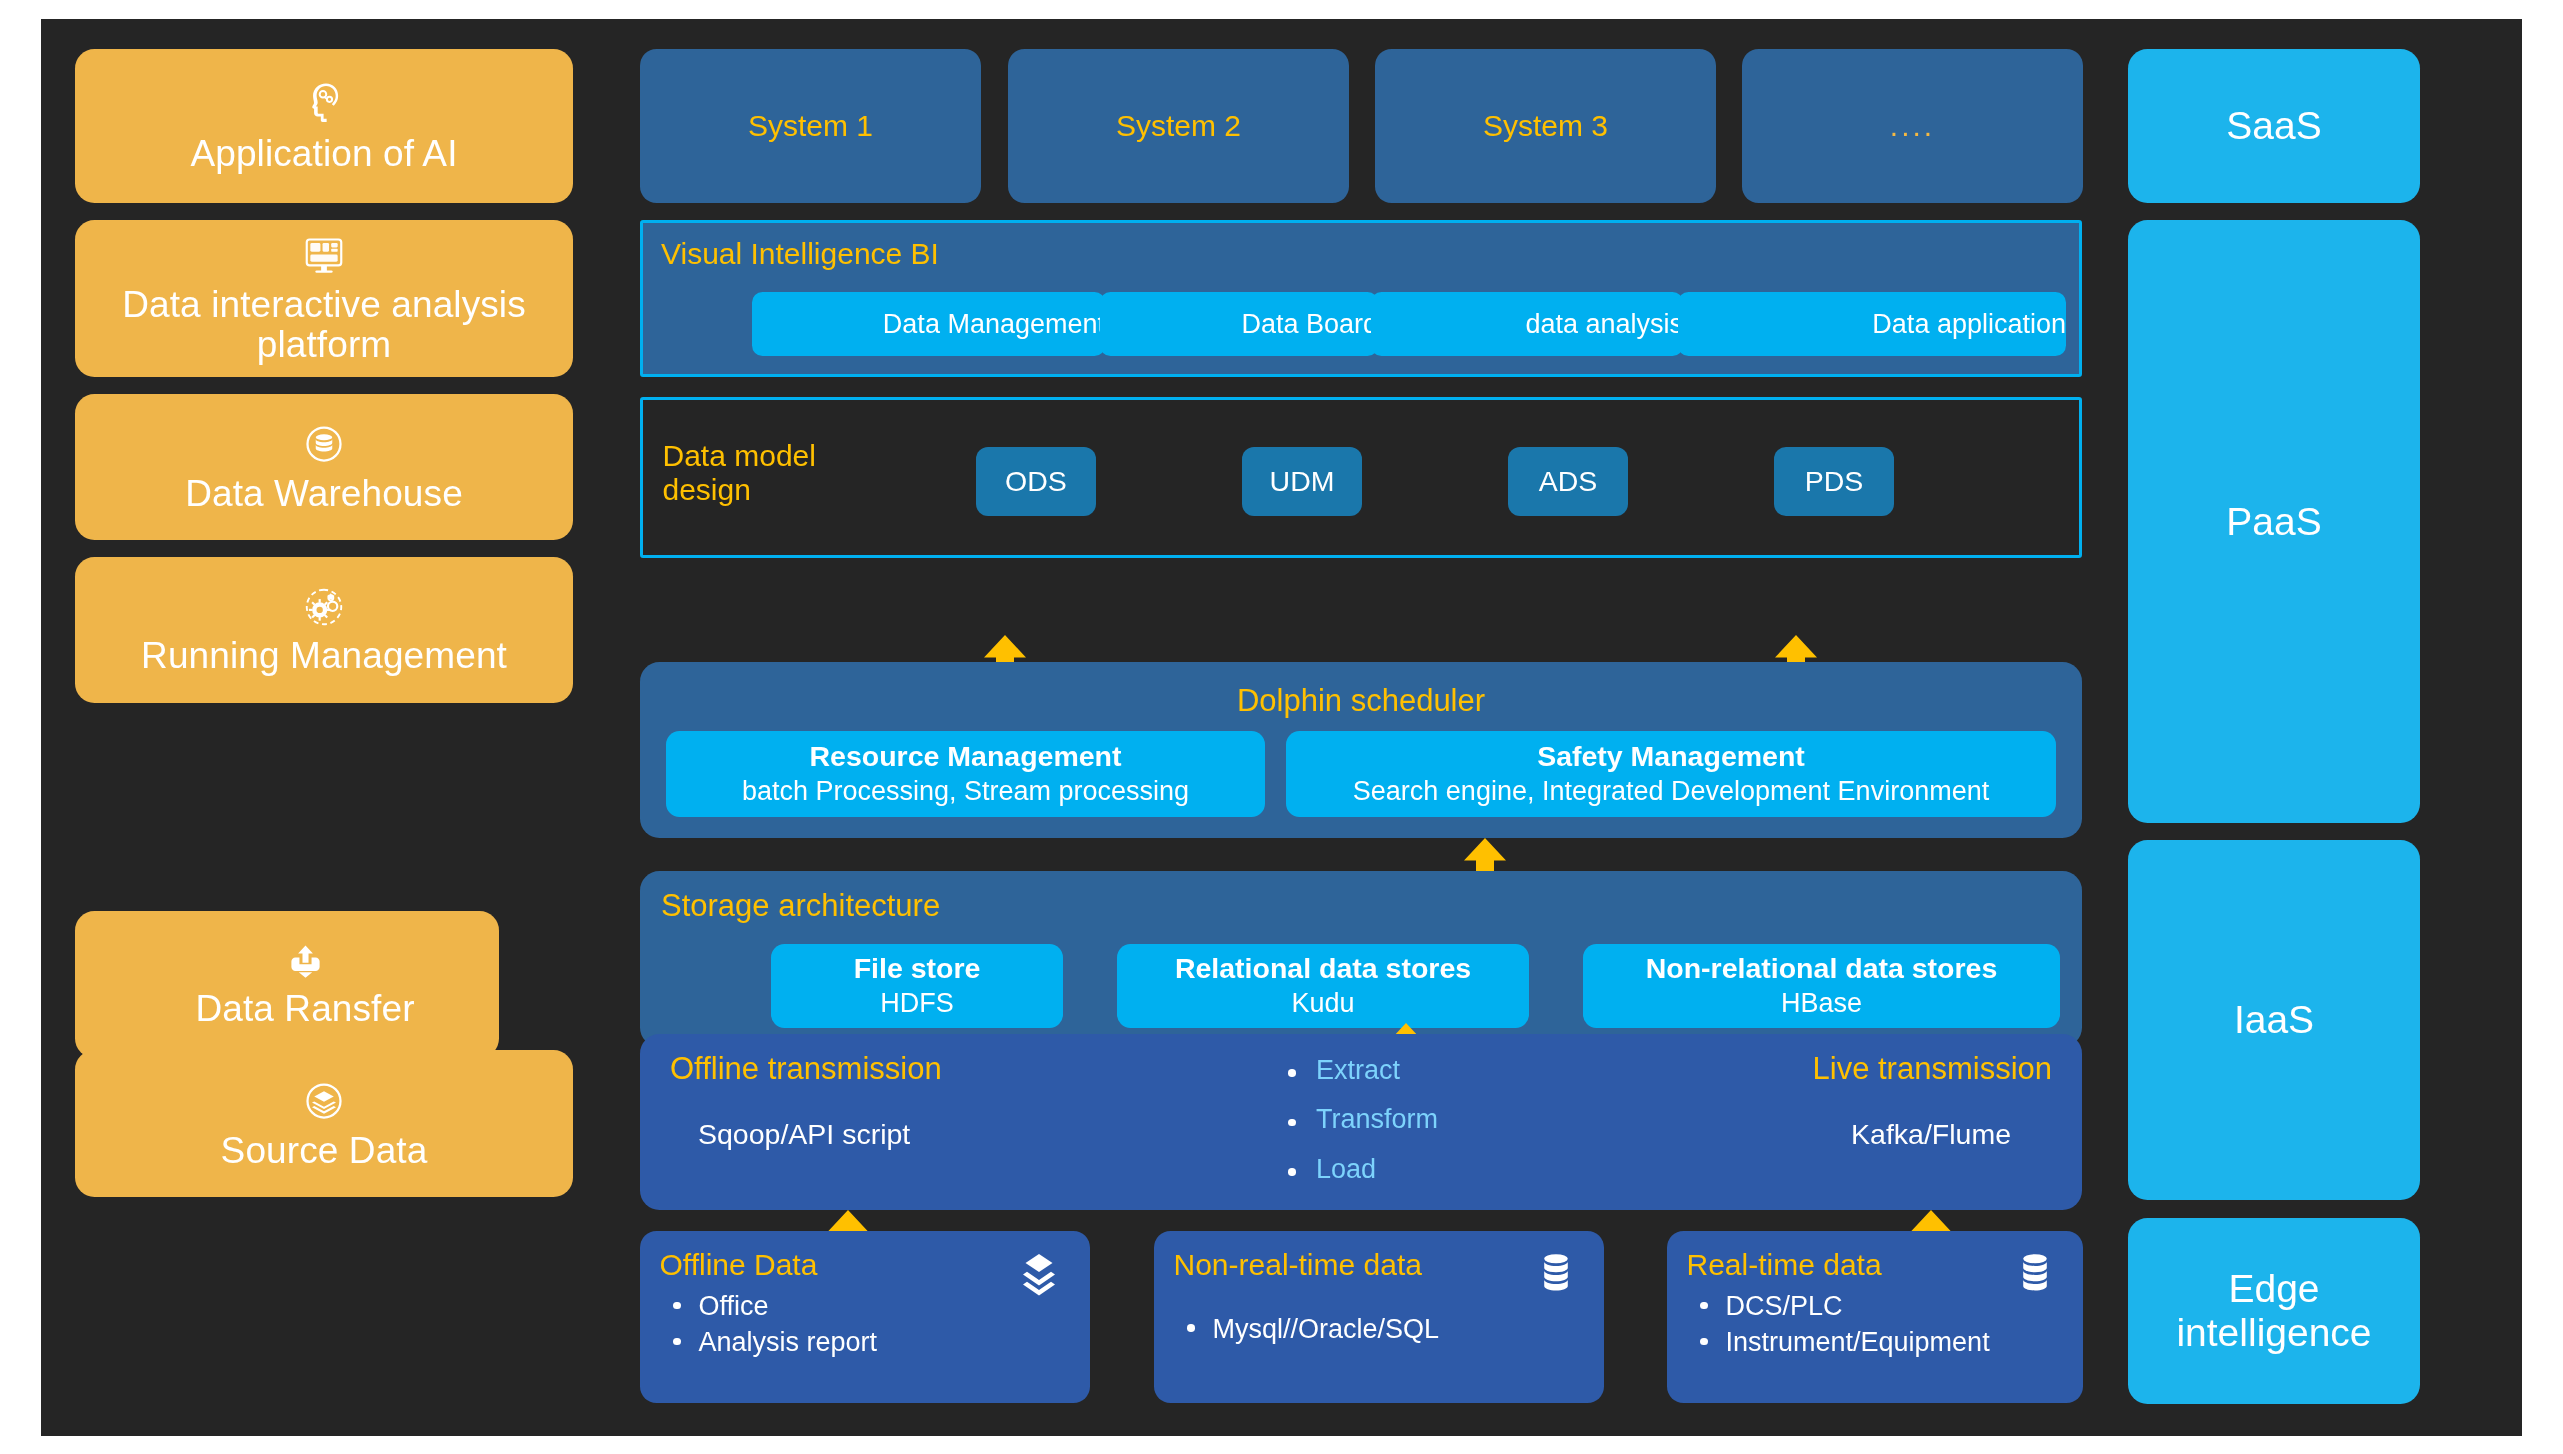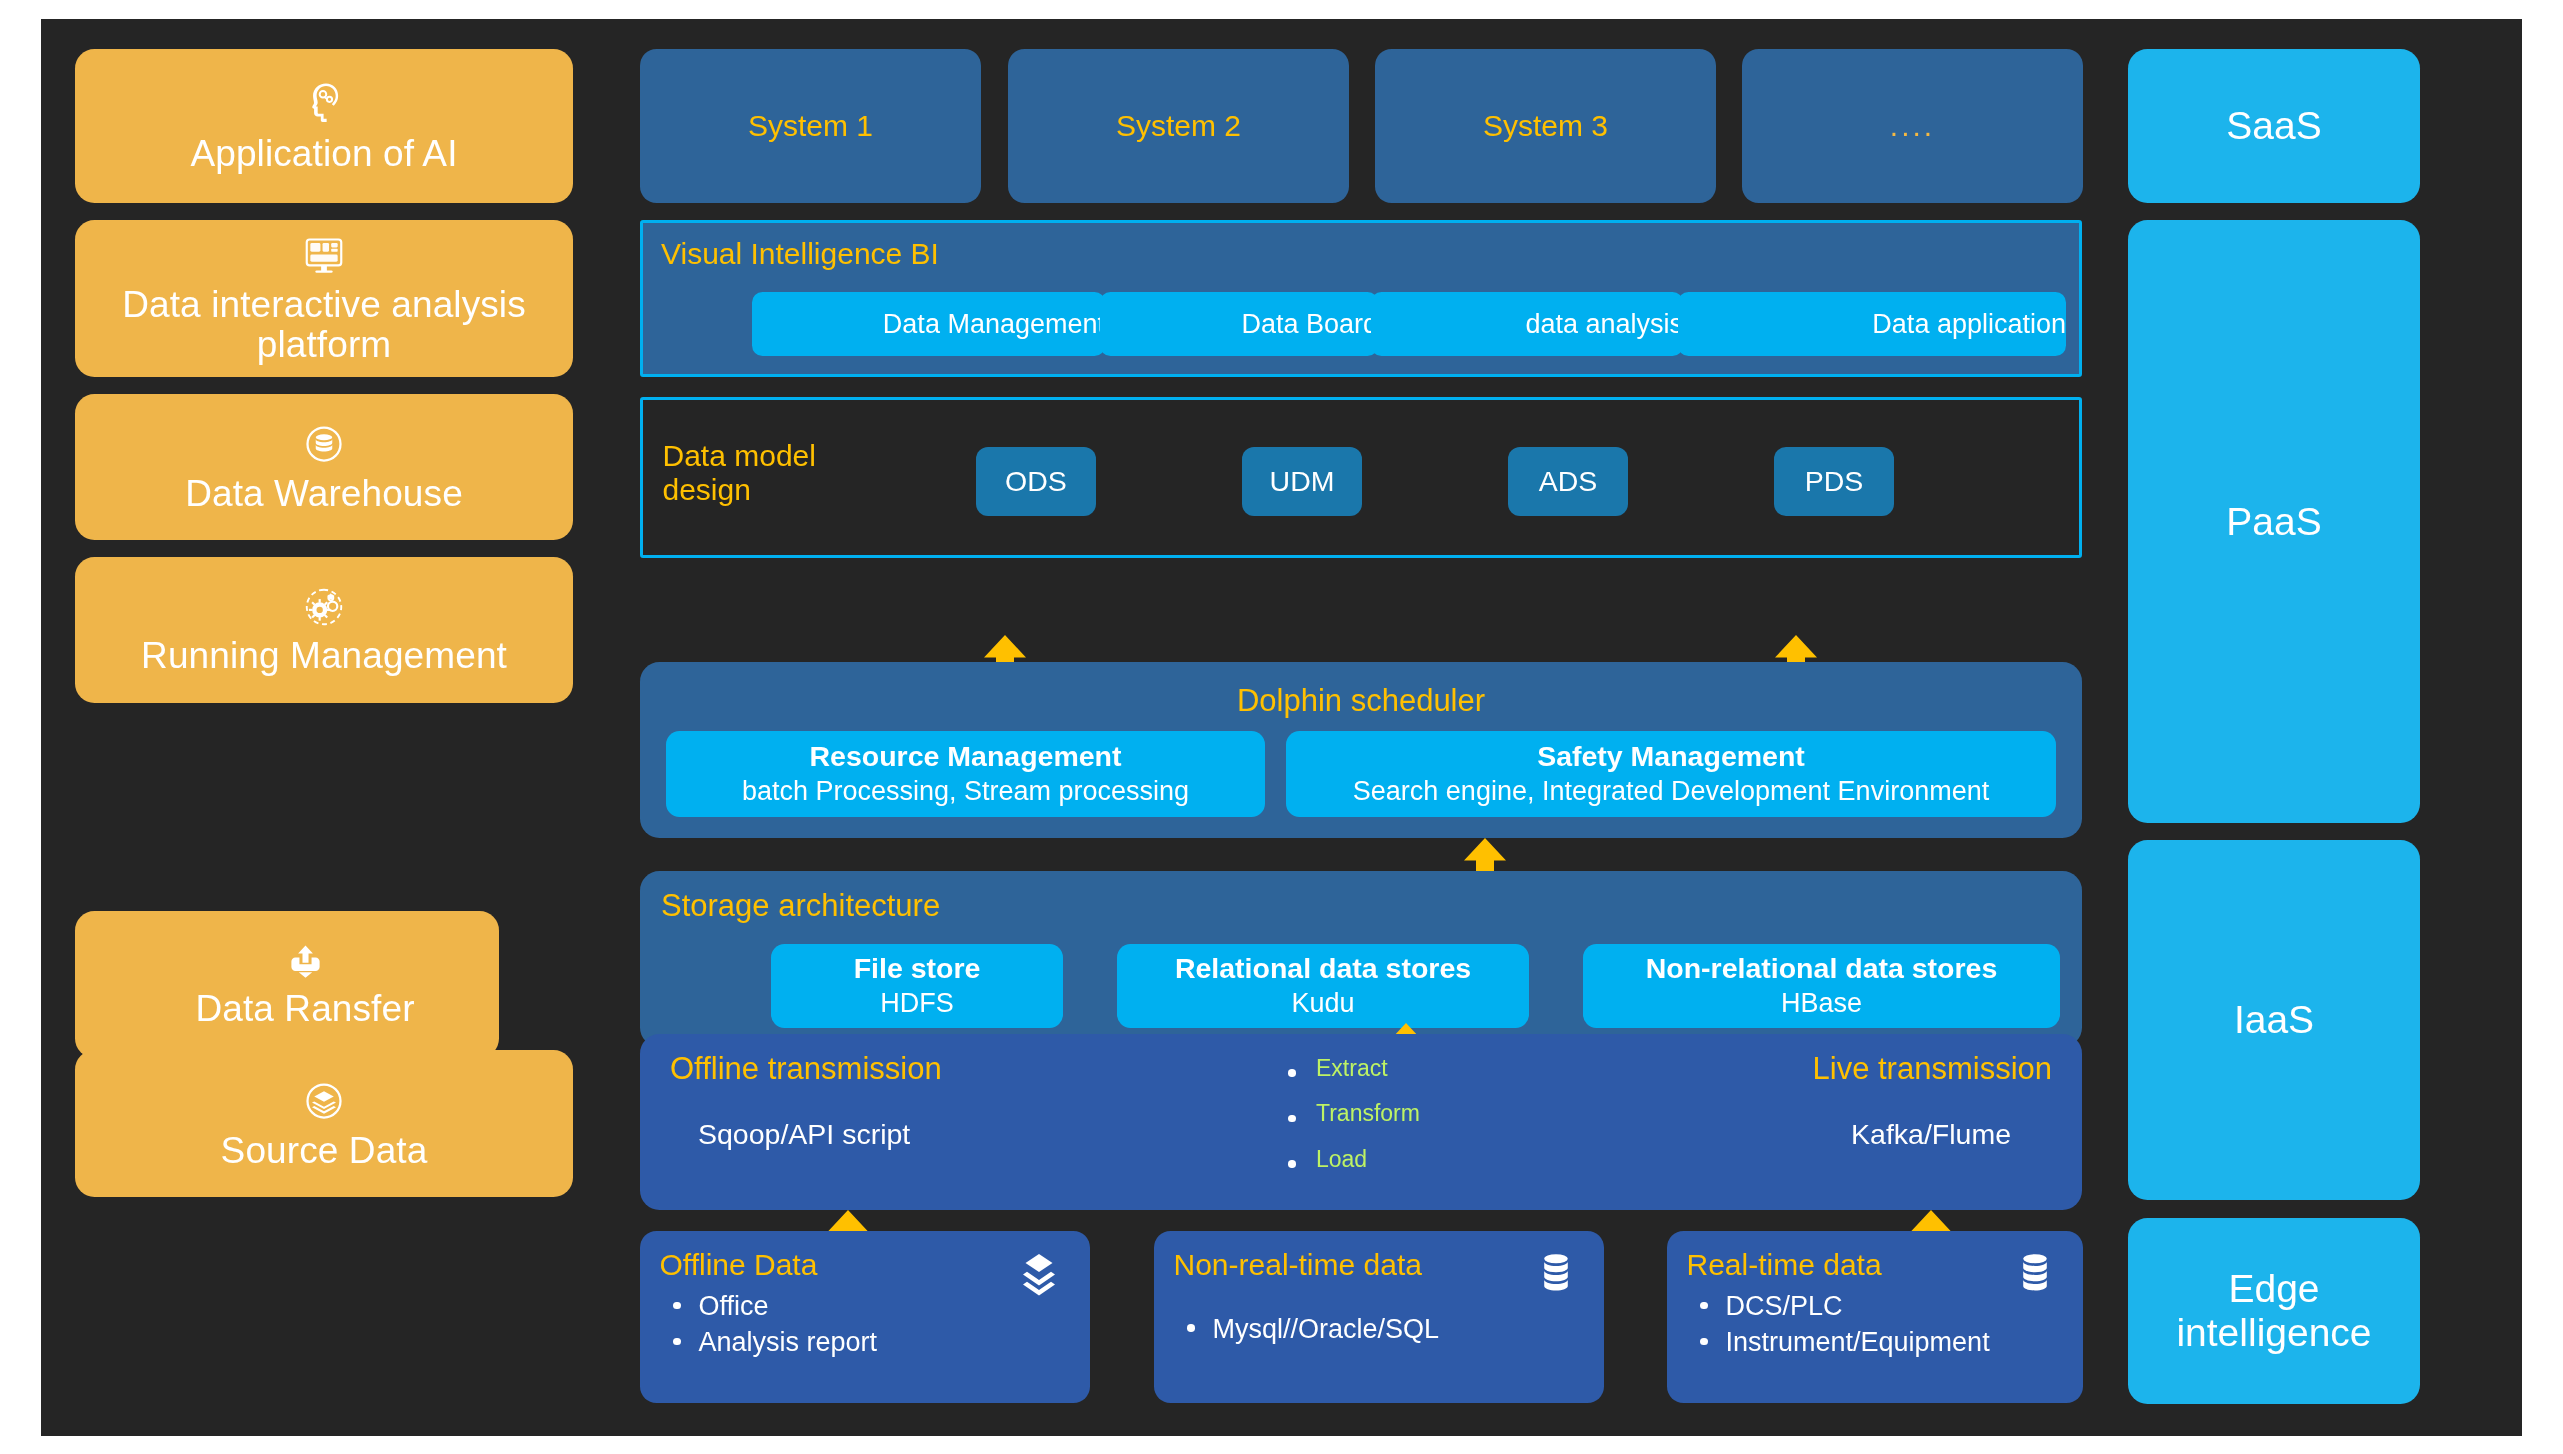--- a/index.html
+++ b/index.html
@@ -74,21 +74,21 @@
     font-size:27px;line-height:1.35;position:relative;padding-left:39px;color:#ffffff;
   }
   .src-list li:before{
     content:"";position:absolute;left:13.5px;top:13.5px;width:7.5px;height:7.5px;
     border-radius:50%;background:#ffffff;
   }
   .src-icon{position:absolute;right:19.5px;top:15px;}
   
   .etl{position:absolute;list-style:none;margin:0;padding:0;}
   .etl li{
-    font-size:23px;color:#bef264;line-height:1.0;position:relative;padding-left:43px;
+    font-size:27px;color:#7dd3fc;line-height:1.0;position:relative;padding-left:43px;
     margin-bottom:22.5px;
   }
   .etl li:before{
     content:"";position:absolute;left:15px;top:12.7px;width:7.5px;height:7.5px;
     border-radius:50%;background:#ffffff;
   }
   .side-label{
     position:absolute;color:#ffc000;font-size:31px;
   }
   .side-sub{

